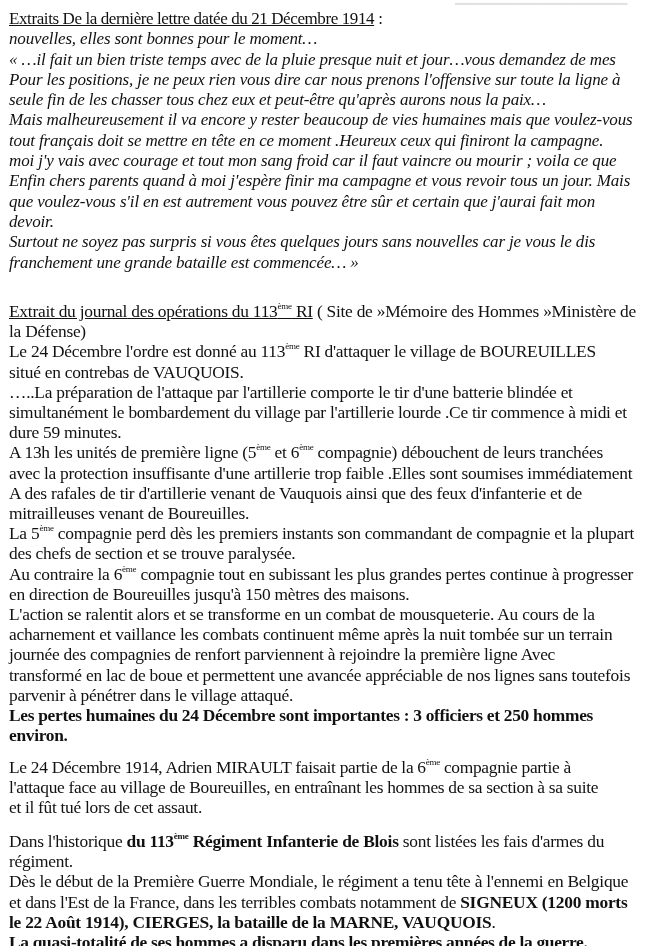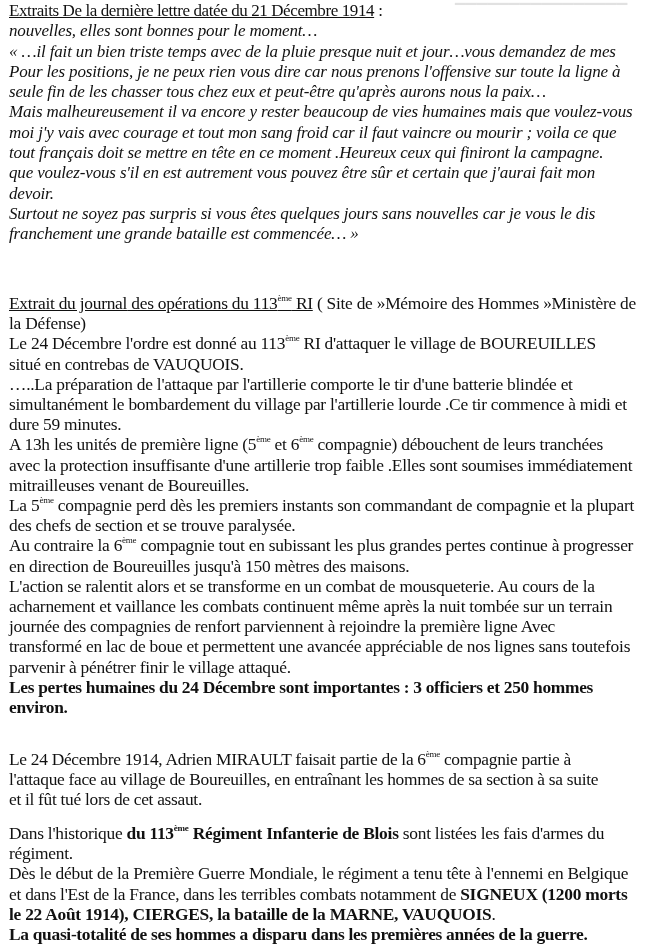--- a/index.html
+++ b/index.html
@@ -31,20 +31,21 @@
       white-space: nowrap;
       pointer-events: none;
     }
     .block {
       position: absolute;
       left: 9px;
       width: 636px;
       font-size: 17.4px;
       line-height: 20.2px;
       letter-spacing: -0.25px;
+      margin-top: 8px;
     }
     .letter {
       top: 1px;
       font-style: italic;
       font-size: 17px;
       line-height: 20.3px;
       letter-spacing: -0.15px;
     }
     .letter .title {
       font-style: normal;
@@ -75,54 +76,56 @@
 
   <div class="bleed" style="left:455px;top:2px;">▔▔▔▔▔▔▔▔▔▔▔▔▔▔▔▔</div>
 
   <div class="block letter">
     <span class="line"><span class="title">Extraits De la dernière lettre datée du  21 Décembre 1914</span><span style="font-style:normal"> :</span></span>
     <span class="line">nouvelles, elles sont bonnes pour le moment…</span>
     <span class="line">« …il fait un bien triste temps avec de la pluie presque nuit et jour…vous demandez de mes</span>
     <span class="line">Pour les positions, je ne peux rien vous dire car nous prenons l'offensive sur toute la ligne à</span>
     <span class="line">seule fin de les chasser tous chez eux et peut-être qu'après aurons nous la paix…</span>
     <span class="line">Mais malheureusement il va encore y rester beaucoup de vies humaines mais que voulez-vous</span>
+    <span class="line">tout français doit se mettre en tête en ce moment .Heureux ceux qui finiront la campagne.</span>
     <span class="line">moi j'y vais avec courage et tout mon sang froid car il faut vaincre ou mourir ; voila ce que</span>
-    <span class="line">tout français doit se mettre en tête en ce moment .Heureux ceux qui finiront la campagne.</span>
+    <span class="line">Enfin chers parents quand à moi j'espère finir ma campagne et vous revoir tous un jour. Mais</span>
     <span class="line">que voulez-vous s'il en est autrement vous pouvez être sûr et certain que j'aurai fait mon</span>
     <span class="line">devoir.</span>
     <span class="line">Surtout ne soyez pas surpris si vous êtes quelques jours sans nouvelles car je vous le dis</span>
     <span class="line">franchement une grande bataille est commencée… »</span>
   </div>
 
   <div class="block journal">
     <span class="line"><span class="u"><span>Extrait du journal</span><span> des opérations du 113</span><sup>ème</sup><span> RI</span></span><span> ( Site de »Mémoire des Hommes »Ministère de</span></span>
     <span class="line">la Défense)</span>
 
     <span class="line"><span>Le  24 Décembre l'ordre est donné au 113</span><sup>ème</sup><span> RI d'attaquer le village de BOUREUILLES</span></span>
     <span class="line">situé en contrebas de VAUQUOIS.</span>
 
     <span class="line">…..La préparation de l'attaque par l'artillerie  comporte le tir d'une batterie blindée et</span>
     <span class="line">simultanément le bombardement du village par l'artillerie lourde .Ce tir commence à midi  et</span>
     <span class="line">dure 59 minutes.</span>
 
     <span class="line"><span>A 13h les unités de première ligne (5</span><sup>ème</sup><span> et 6</span><sup>ème</sup><span> compagnie) débouchent de leurs tranchées</span></span>
     <span class="line">avec la protection insuffisante d'une artillerie trop faible .Elles sont soumises immédiatement</span>
+    <span class="line">A des rafales de tir d'artillerie venant de Vauquois ainsi que des feux d'infanterie  et de</span>
     <span class="line">mitrailleuses venant de Boureuilles.</span>
 
     <span class="line"><span>La 5</span><sup>ème</sup><span> compagnie perd dès les premiers instants son commandant de compagnie et la plupart</span></span>
     <span class="line">des chefs de section et se trouve paralysée.</span>
 
     <span class="line"><span>Au contraire la 6</span><sup>ème</sup><span> compagnie tout en subissant les plus grandes pertes continue à progresser</span></span>
     <span class="line">en direction de Boureuilles jusqu'à 150 mètres des maisons.</span>
 
     <span class="line">L'action se ralentit alors  et se transforme en un combat de mousqueterie. Au cours de la</span>
     <span class="line">acharnement et vaillance les combats continuent même après la nuit tombée sur un terrain</span>
     <span class="line">journée des compagnies de renfort  parviennent à rejoindre la première ligne Avec</span>
     <span class="line">transformé en lac de boue et permettent une avancée appréciable de nos lignes sans toutefois</span>
-    <span class="line">parvenir  à pénétrer finir le village attaqué.</span>
+    <span class="line">parvenir  à pénétrer dans le village attaqué.</span>
 
     <span class="line bold">Les pertes humaines du 24 Décembre sont importantes : 3 officiers et 250 hommes</span>
     <span class="line bold">environ.</span>
   </div>
 
   <div class="block conclusion">
     <span class="line"><span>Le 24 Décembre 1914, Adrien MIRAULT faisait partie de la 6</span><sup>ème</sup><span> compagnie partie à</span></span>
     <span class="line">l'attaque face au village de Boureuilles, en entraînant les hommes de sa section à sa suite</span>
     <span class="line">et il fût tué lors de cet assaut.</span>
   </div>

